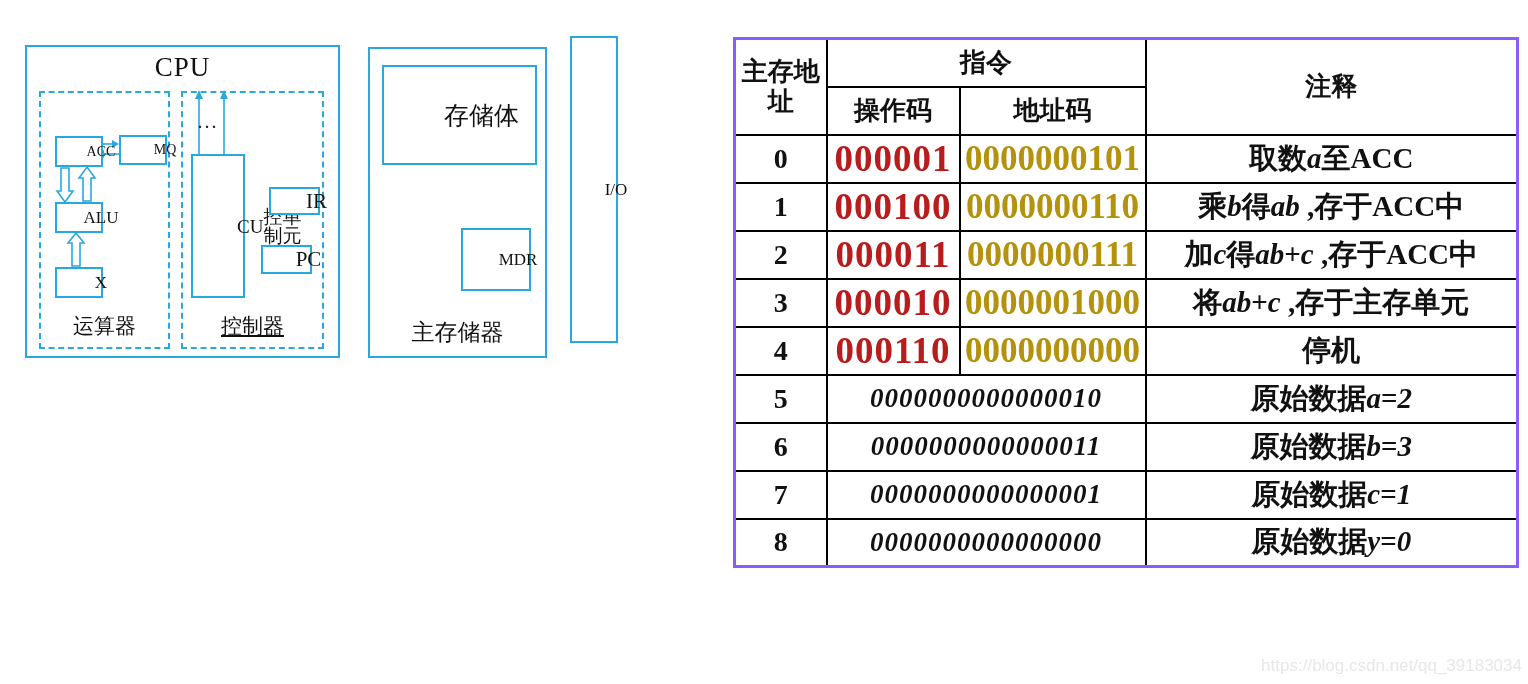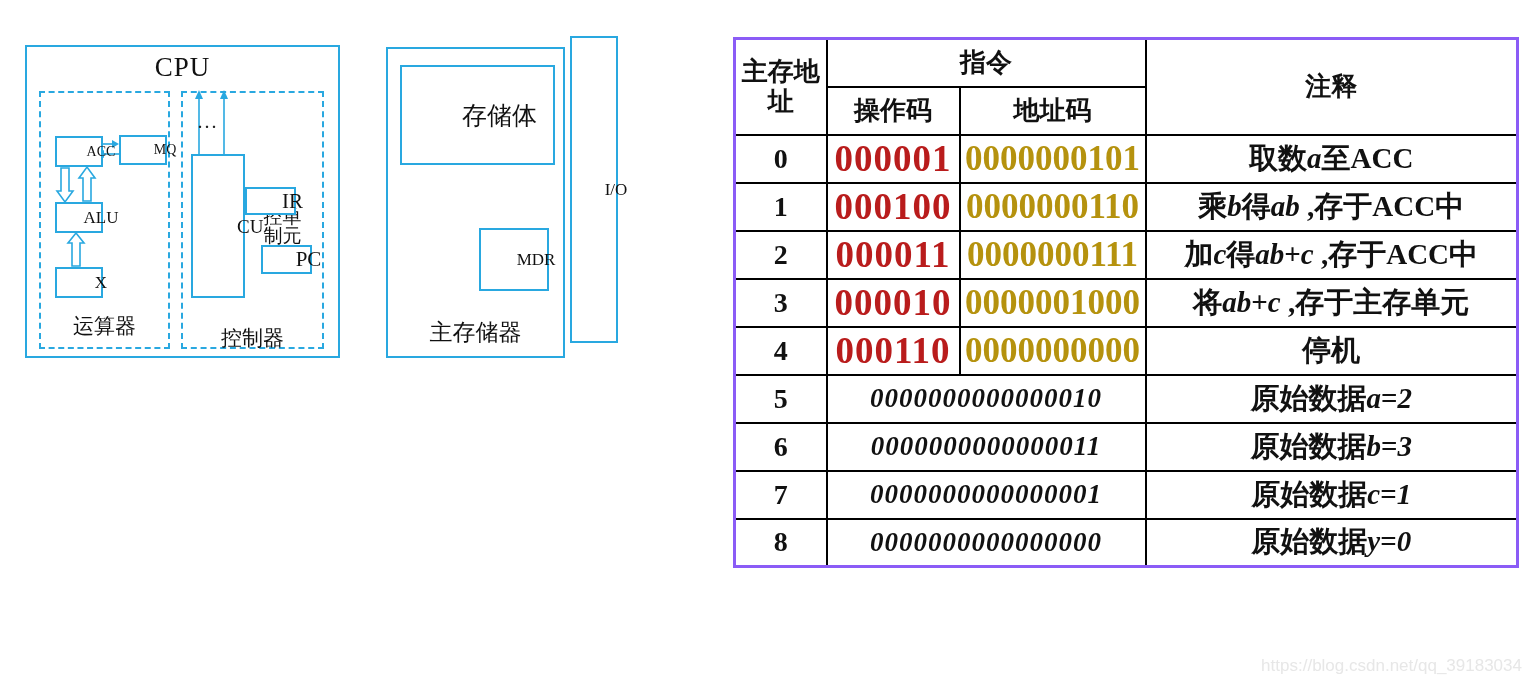--- a/index.html
+++ b/index.html
@@ -81,28 +81,28 @@
     <div class="abs cyanbox dlabel mid-reg" style="left:28px;top:220px;width:42px;height:31px;">X</div>
 
     <div class="abs dlabel dots" style="left:160px;top:72px;width:42px;height:16px;">···</div>
 
     <div class="abs cyanbox cu-box" style="left:164px;top:107px;width:54px;height:144px;">
       <span class="cu-line">CU</span>
       <span class="cu-line">控制</span>
       <span class="cu-line">单元</span>
     </div>
 
-    <div class="abs cyanbox dlabel big-reg" style="left:218px;top:140px;width:51px;height:28px;text-align:center;">IR</div>
+    <div class="abs cyanbox dlabel big-reg" style="left:242px;top:140px;width:51px;height:28px;text-align:center;">IR</div>
     <div class="abs cyanbox dlabel big-reg" style="left:234px;top:198px;width:51px;height:29px;">PC</div>
 
     <div class="abs dlabel cn-label" style="left:12px;top:264px;width:131px;height:30px;">运算器</div>
-    <div class="abs dlabel cn-label" style="left:154px;top:276px;width:143px;height:30px;">控制器</div>
+    <div class="abs dlabel cn-label" style="left:154px;top:264px;width:143px;height:30px;text-decoration:underline;">控制器</div>
   </div>
 
-  <div class="abs cyanbox" style="left:386px;top:47px;width:179px;height:311px;">
+  <div class="abs cyanbox" style="left:368px;top:47px;width:179px;height:311px;">
     <div class="abs cyanbox dlabel" style="left:12px;top:16px;width:155px;height:100px;font-size:25px;">存储体</div>
     <div class="abs cyanbox dlabel mid-reg" style="left:91px;top:179px;width:70px;height:63px;">MDR</div>
     <div class="abs dlabel" style="left:0;top:268px;width:100%;height:30px;font-size:23px;">主存储器</div>
   </div>
 
   <div class="abs cyanbox dlabel mid-reg" style="left:570px;top:36px;width:31px;height:307px;">I/O</div>
 
   <table class="mem">
     <colgroup>
       <col style="width:92px">

